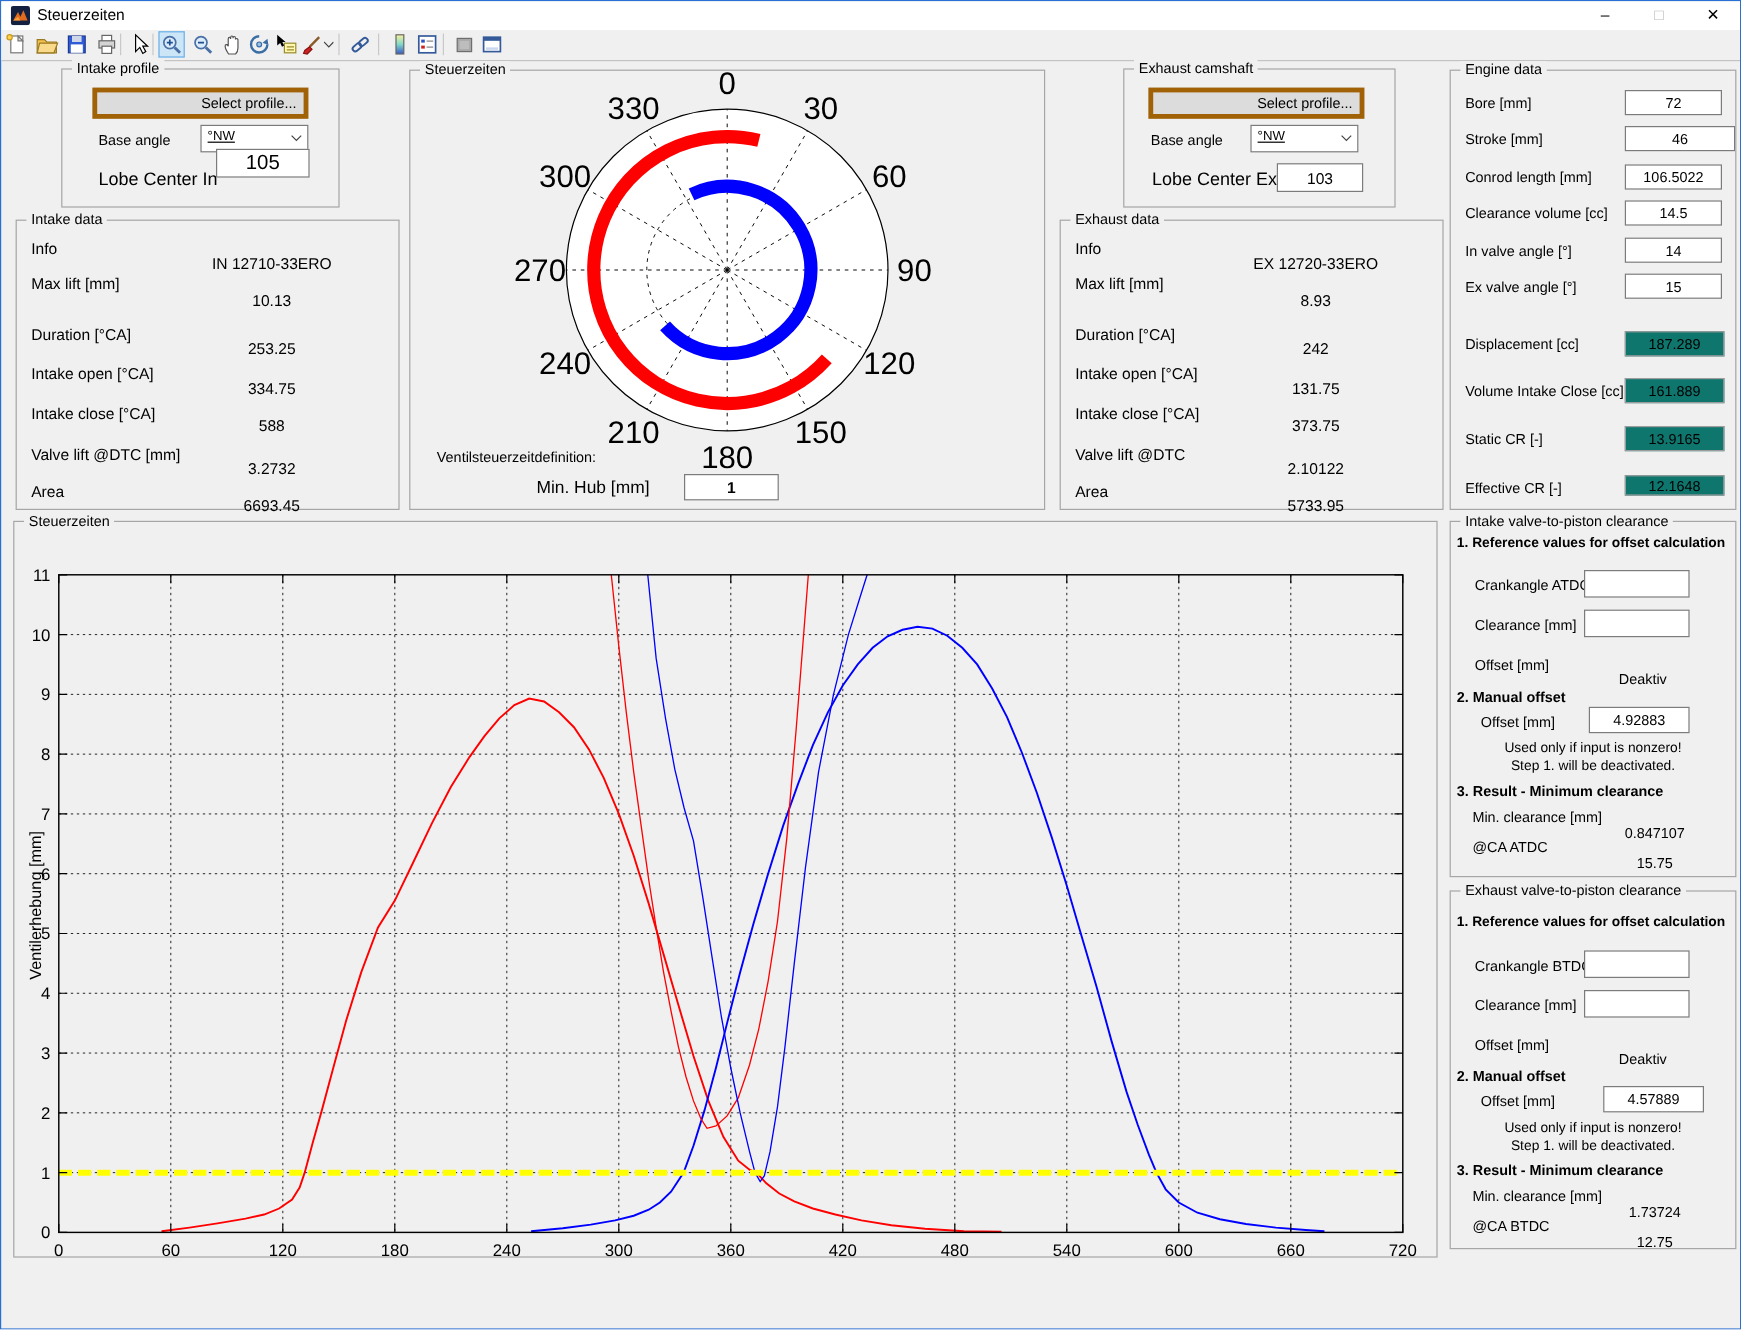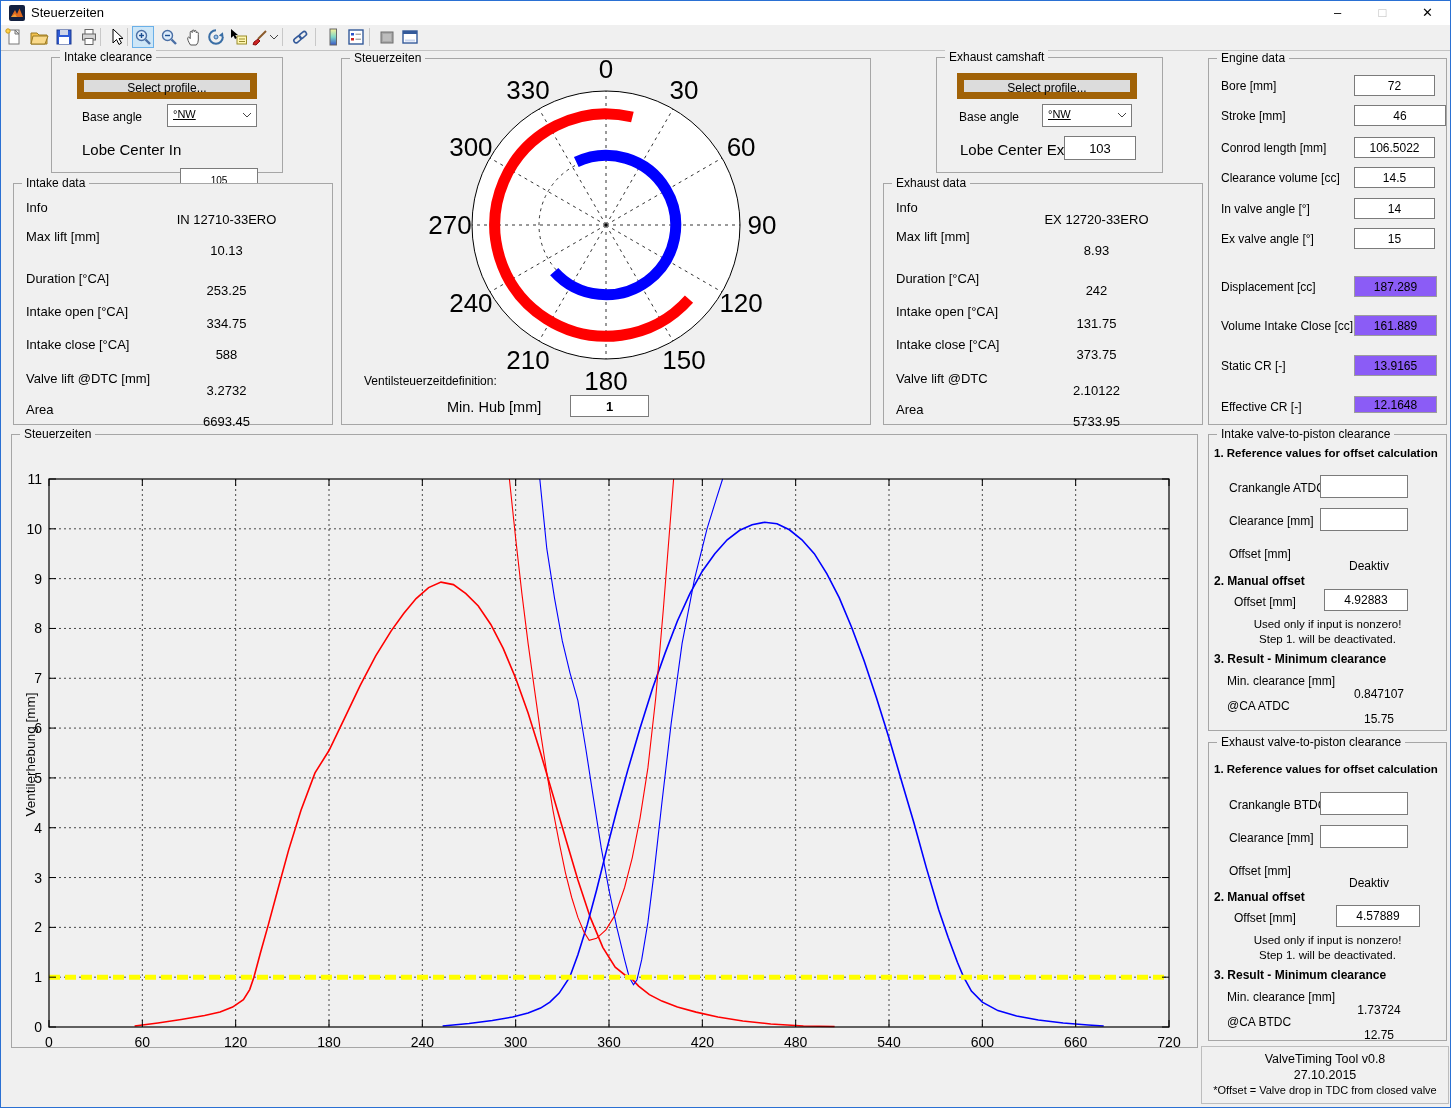--- a/index.html
+++ b/index.html
@@ -15,22 +15,22 @@
   .tbtn.sel{background:#cde6f7;border:1px solid #6ab0e8;box-sizing:border-box;}
   .tsep{position:absolute;top:3px;width:1px;height:18px;background:#c8c8c8;}
   
   .panel{position:absolute;border:1px solid #a6a6a6;background:#f0f0f0;}
   .legend{position:absolute;top:-8px;left:8px;background:#f0f0f0;padding:0 4px;font-size:12px;white-space:pre;}
   .lbl{position:absolute;font-size:12px;white-space:pre;}
   .big{font-size:15px;}
   .b{font-weight:bold;}
   .val{position:absolute;font-size:13px;text-align:center;white-space:pre;margin-top:12px;}
   .edit{position:absolute;background:#fff;border:1px solid #7b7b7b;font-family:inherit;font-size:12px;text-align:center;padding:0;margin:0;box-sizing:border-box;}
-  .ro{position:absolute;background:#8b5cf6;border:1px solid #9c9c9c;font-size:12px;text-align:center;box-sizing:border-box;display:flex;align-items:center;justify-content:center;}
-  .btn{position:absolute;background:#dcdcdc;border:7px solid #a16207;font-family:inherit;font-size:12px;box-sizing:border-box;}
+  .ro{position:absolute;background:#0f766e;border:1px solid #9c9c9c;font-size:12px;text-align:center;box-sizing:border-box;display:flex;align-items:center;justify-content:center;}
+  .btn{position:absolute;background:#dcdcdc;border:4px solid #a16207;font-family:inherit;font-size:12px;box-sizing:border-box;text-align:right;}
   .dd{position:absolute;background:#fff;border:1px solid #7b7b7b;box-sizing:border-box;font-size:11px;}
   .dd .txt{position:absolute;left:5px;top:3px;text-decoration:underline;}
   .dd svg{position:absolute;right:4px;top:7px;}
   .cb{position:absolute;width:13px;height:13px;background:#fff;border:1px solid #4a4a4a;box-sizing:border-box;}
   .cb.checked::before{content:"\2713";position:absolute;left:0px;top:-3px;font-size:14px;font-weight:bold;color:#111;}
   .cbl{position:absolute;font-size:12px;top:18px;white-space:pre;}
   .drow .lbl{font-size:13px;}
   #chart-title{position:absolute;left:37px;top:13px;width:1120px;text-align:center;font-size:17px;}
   #ylab{position:absolute;left:-52px;top:312px;width:140px;text-align:center;font-size:13.5px;transform:rotate(-90deg);}
   svg text{font-family:"Liberation Sans","DejaVu Sans",sans-serif;}
@@ -175,31 +175,31 @@
     <div class="tbtn" style="left:398px">
         <svg width="20" height="20">
           <rect x="3" y="4" width="14" height="12" fill="#fff" stroke="#345a9a" stroke-width="1.4"></rect>
           <rect x="3" y="4" width="14" height="3" fill="#345a9a"></rect>
           <rect x="5" y="12.5" width="10" height="2" fill="#c9d6ef"></rect>
         </svg>
       </div>
   </div>
 
   <div class="panel" style="left:50px;top:56px;width:230px;height:114px">
-    <span class="legend">Intake clearance</span>
+    <span class="legend">Intake profile</span>
     <button class="btn" style="left:25px;top:15px;width:180px;height:26px">Select profile...</button>
     <span class="lbl" style="left:30px;top:52px">Base angle</span>
     <div class="dd" style="left:115px;top:46px;width:90px;height:23px">
       <span class="txt">°NW</span>
       <svg width="10" height="7">
           <path d="M1 1 L5 5 L9 1" fill="none" stroke="#444"></path>
         </svg>
     </div>
     <span class="lbl big" style="left:30px;top:83px">Lobe Center In</span>
-    <input class="edit" style="left: 128px; top: 66px; width: 78px; height: 24px; font-size: 10px; margin-top: 44px;" value="105">
+    <input class="edit" style="left: 128px; top: 66px; width: 78px; height: 24px; font-size: 17px;" value="105">
   </div>
 
   <div class="panel" style="left:935px;top:56px;width:225px;height:114px">
     <span class="legend">Exhaust camshaft</span>
     <button class="btn" style="left:20px;top:15px;width:180px;height:26px">Select profile...</button>
     <span class="lbl" style="left:22px;top:52px">Base angle</span>
     <div class="dd" style="left:105px;top:46px;width:90px;height:23px">
       <span class="txt">°NW</span>
       <svg width="10" height="7">
           <path d="M1 1 L5 5 L9 1" fill="none" stroke="#444"></path>
@@ -479,19 +479,14 @@
         <line x1="37" y1="93.81818181818181" x2="44" y2="93.81818181818181" stroke="#000" stroke-width="1"></line>
         <line x1="1157" y1="93.81818181818181" x2="1150" y2="93.81818181818181" stroke="#000" stroke-width="1"></line>
         <text x="30" y="98.81818181818181" text-anchor="end" font-size="14">10</text>
         <line x1="37" y1="44" x2="44" y2="44" stroke="#000" stroke-width="1"></line>
         <line x1="1157" y1="44" x2="1150" y2="44" stroke="#000" stroke-width="1"></line>
         <text x="30" y="49" text-anchor="end" font-size="14">11</text>
       </svg>
   </div>
 
 
-  <div class="panel" style="left:1200px;top:1045px;width:246px;height:56px;border-color:#bdbdbd">
-    <div style="position:absolute;top:5px;width:100%;text-align:center;font-size:12.5px">ValveTiming Tool v0.8</div>
-    <div style="position:absolute;top:21px;width:100%;text-align:center;font-size:12.5px">27.10.2015</div>
-    <div style="position:absolute;top:37px;width:100%;text-align:center;font-size:11px">*Offset = Valve drop in TDC from closed valve</div>
-  </div>
 
 </div>
 
 </body></html>

